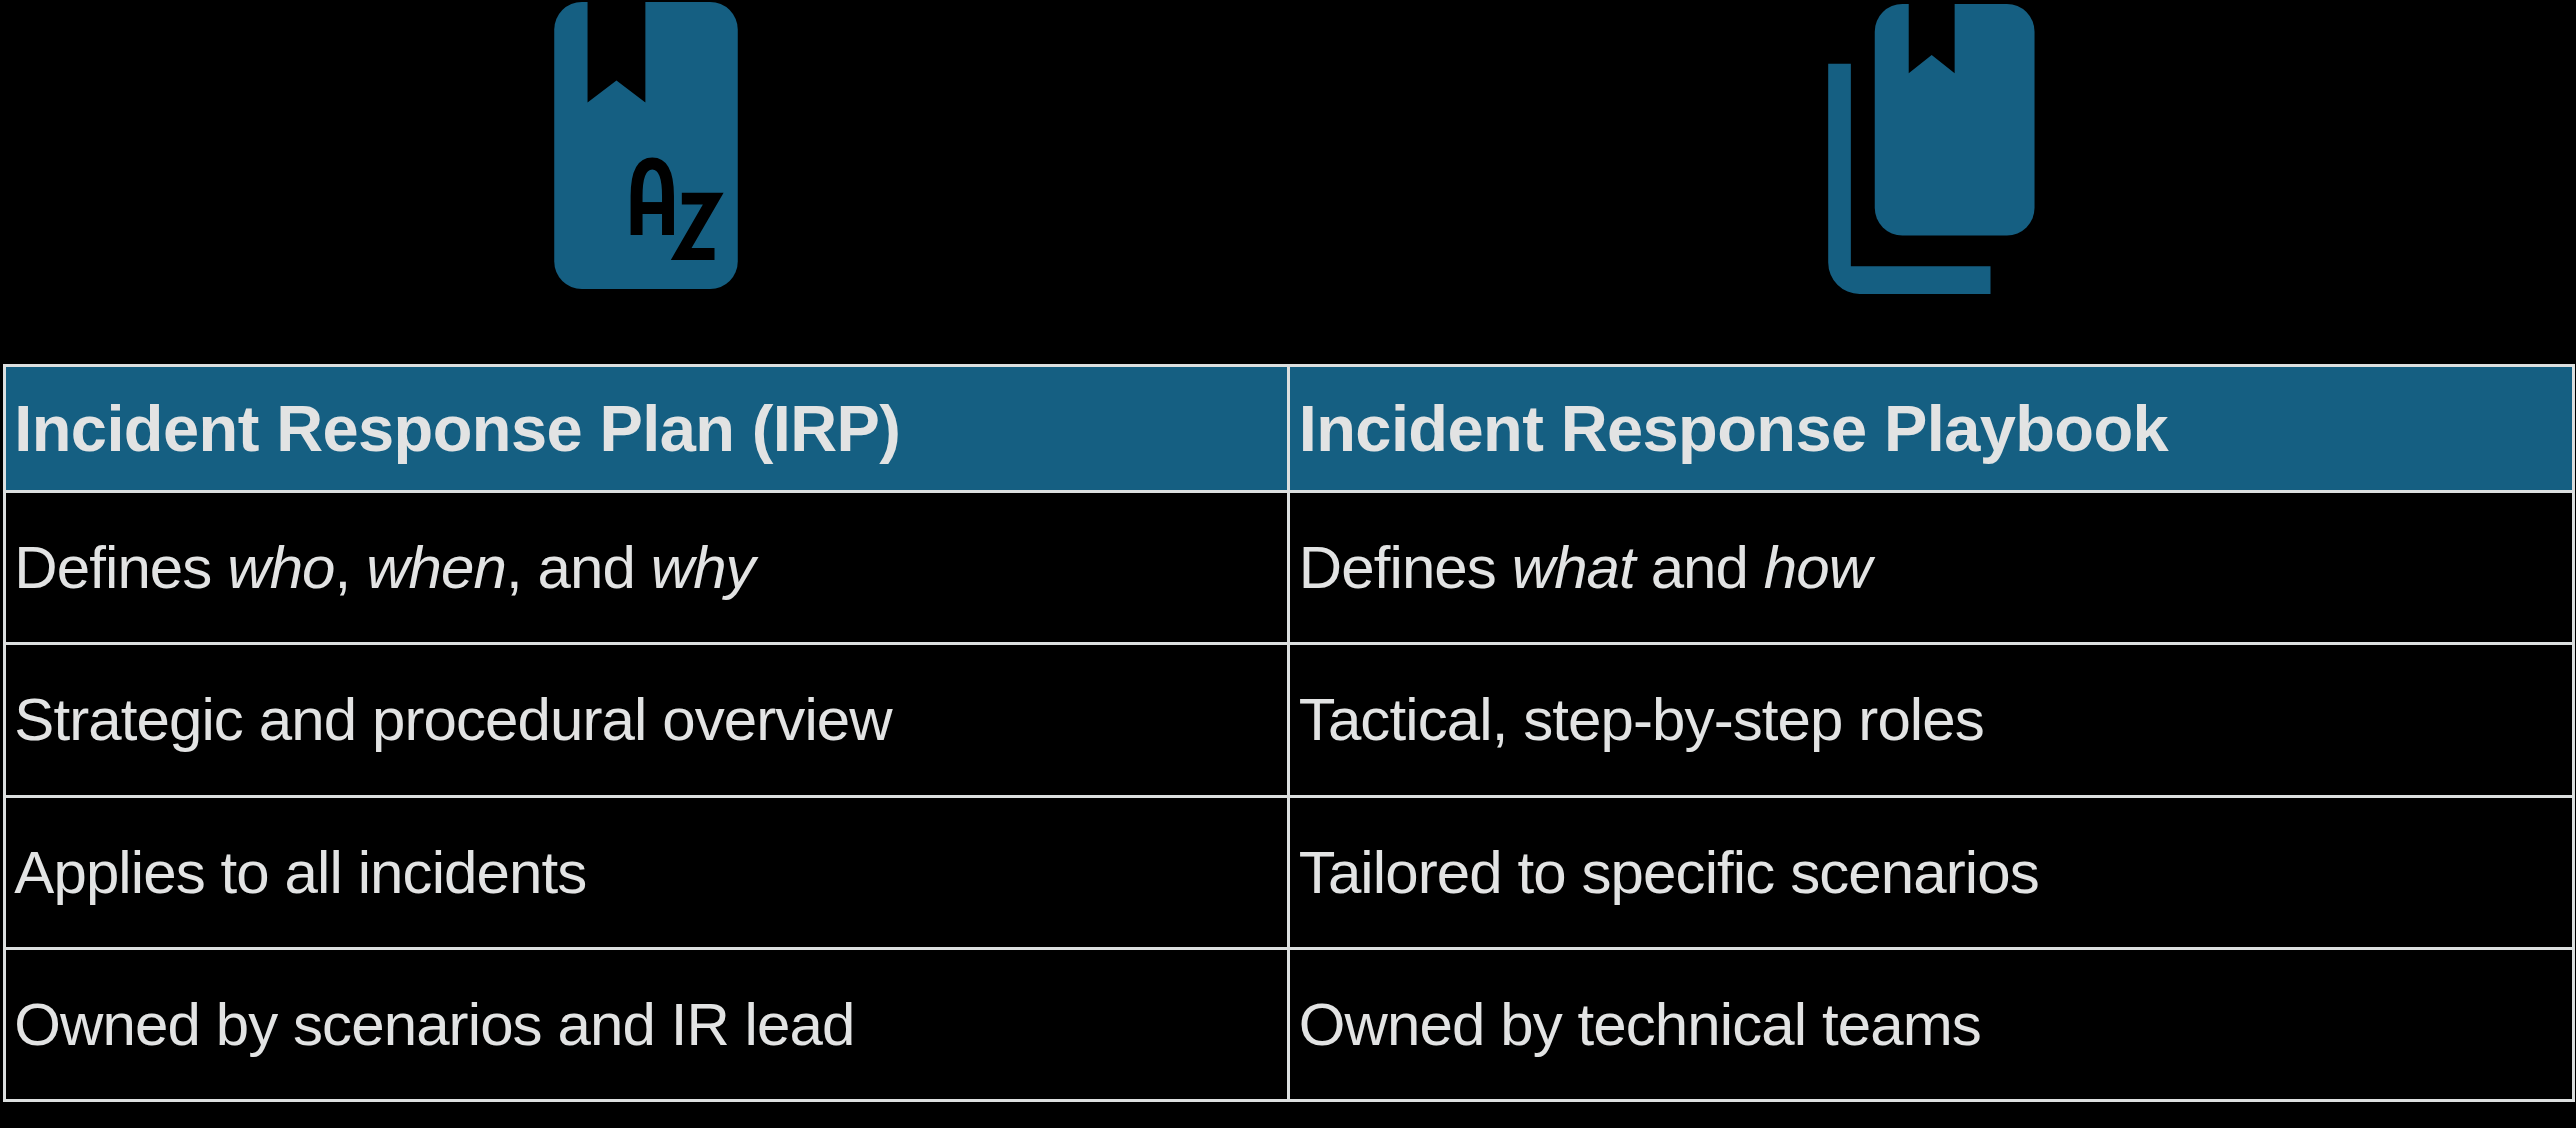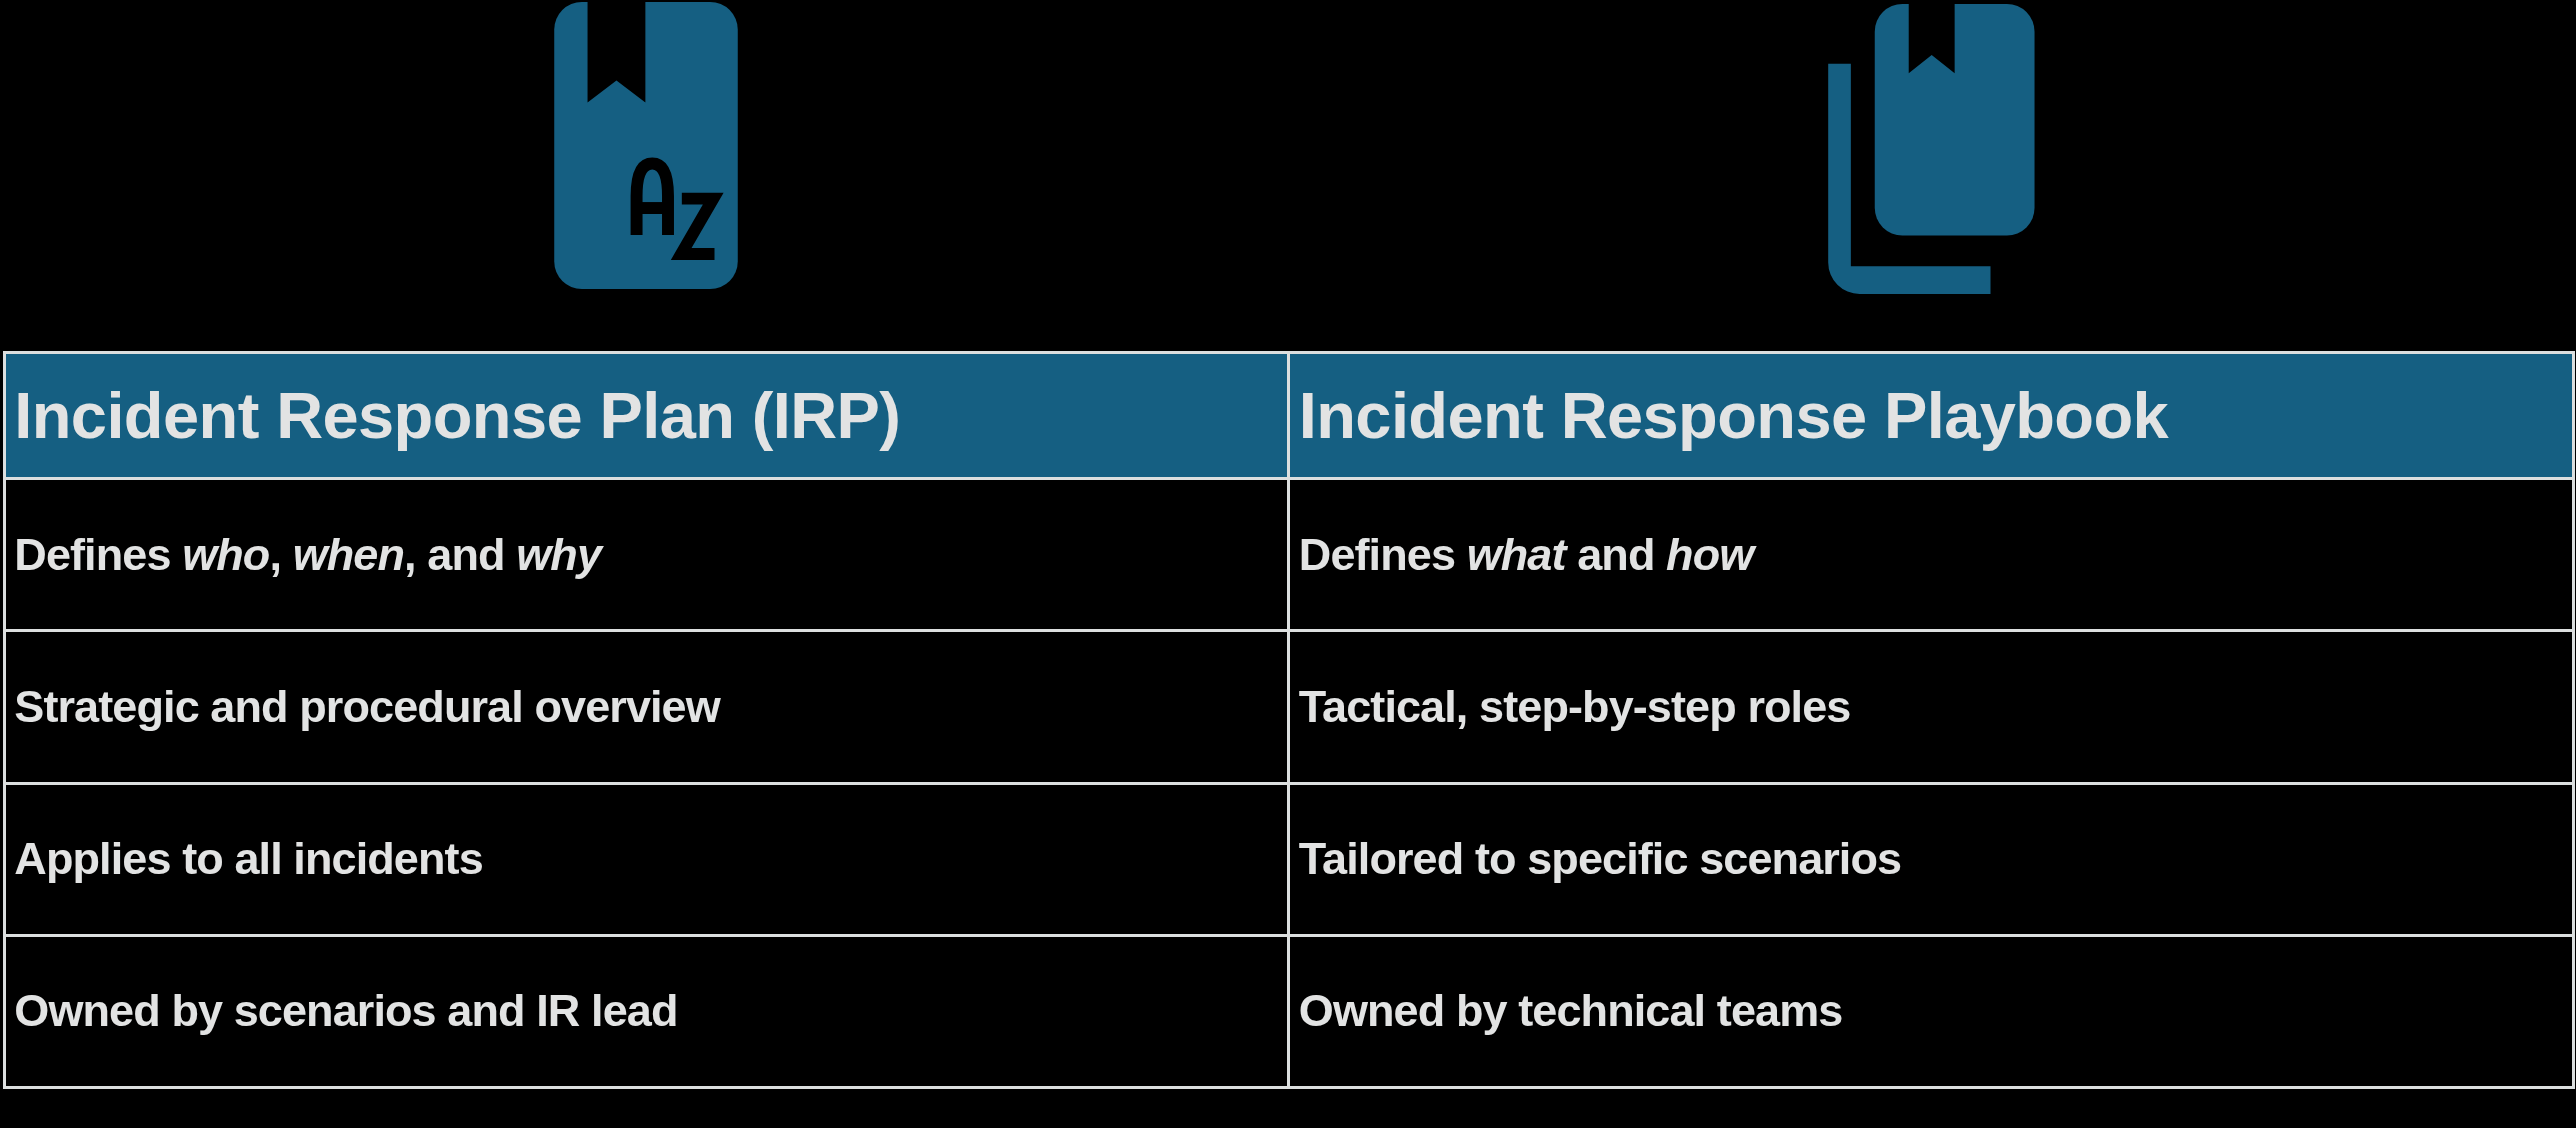--- a/index.html
+++ b/index.html
@@ -30,21 +30,21 @@
     flex:1 1 50%;
     display:flex;
     justify-content:center;
     align-items:flex-start;
   }
   .icon-fill{ fill:var(--teal); }
   .icon-cut{ fill:var(--bg); }
   .icon-stroke{ fill:none; stroke:var(--bg); stroke-width:19; }
   .cmp-table{
     position:absolute;
-    top:351px; left:2.5px;
+    top:364px; left:2.5px;
     width:2572px; height:738px;
     border-collapse:collapse;
     table-layout:fixed;
   }
   .cmp-table th, .cmp-table td{
     border:3.1px solid var(--border);
     width:50%;
     height:123px;
     padding:0 6.3px 0 8.8px;
     vertical-align:middle;
@@ -54,22 +54,22 @@
     color:var(--text);
   }
   .cmp-table th{
     background:var(--teal);
     font-size:65px;
     font-weight:bold;
     letter-spacing:-0.6px;
   }
   .cmp-table td{
     background:var(--bg);
-    font-size:45px;
-    font-weight:bold;
+    font-size:60px;
+    font-weight:normal;
     letter-spacing:-0.9px;
   }
   .cmp-table td i{ font-style:italic; }
 </style>
 </head>
 <body>
 
 <div class="icons-row">
   <div class="icon-cell">
     <svg width="184" height="291" viewBox="0 0 292 463">

